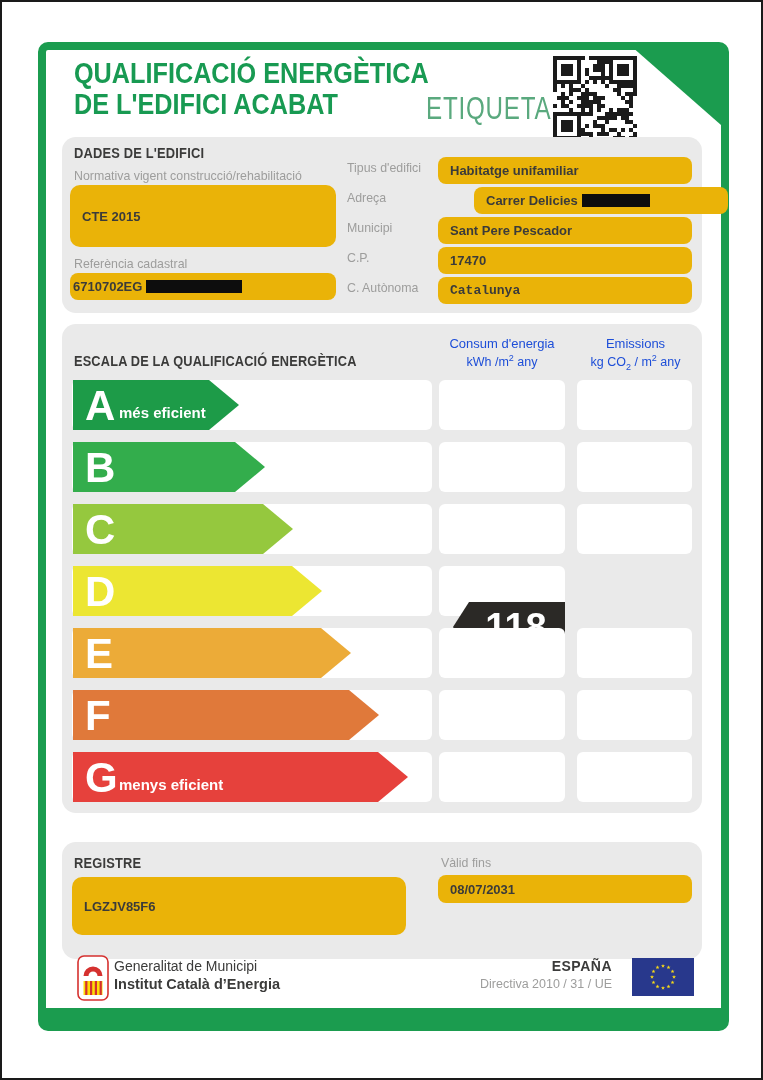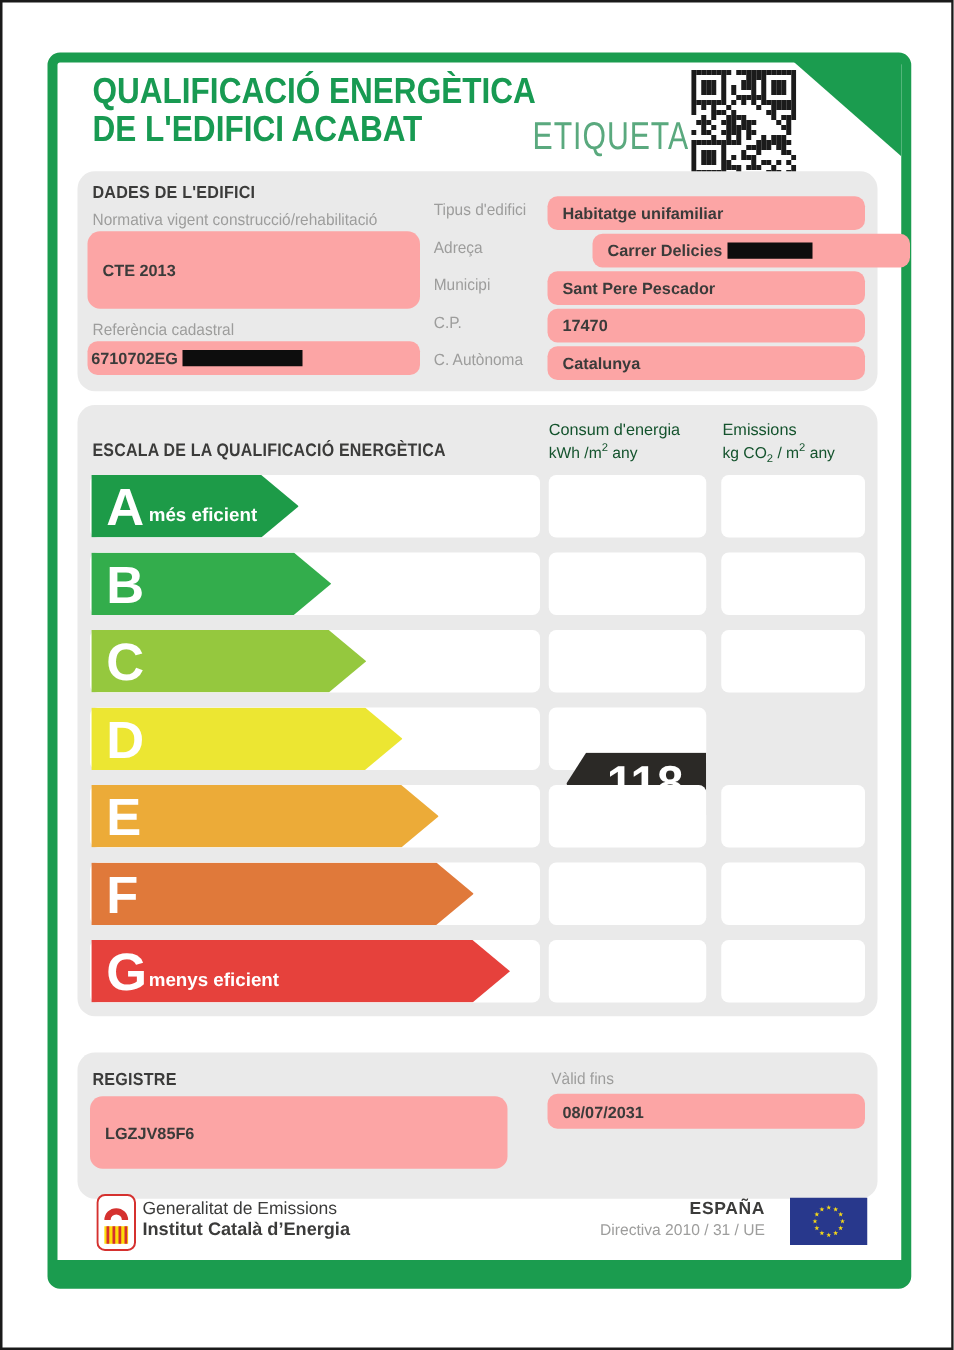--- a/index.html
+++ b/index.html
@@ -18,31 +18,31 @@
          line-height:31px;letter-spacing:0px;transform:scaleX(.87);transform-origin:left top;white-space:nowrap;}
   .etiqueta{position:absolute;left:424px;top:89px;color:#5aa97e;font-size:31px;letter-spacing:1px;
          transform:scaleX(.78);transform-origin:left top;white-space:nowrap;}
   .qr{position:absolute;left:551px;top:54px;width:84px;height:84px;}
 
   
   .panel{position:absolute;background:#eaeaea;border-radius:14px;}
   .sec-title{position:absolute;font-weight:bold;font-size:14px;color:#3b3b3a;
          transform:scaleX(.92);transform-origin:left top;white-space:nowrap;letter-spacing:.2px;}
   .label{position:absolute;color:#9d9d9c;font-size:13px;transform:scaleX(.95);transform-origin:left top;white-space:nowrap;}
-  .wbox{position:absolute;background:#fca5a5;border-radius:8px;}
+  .wbox{position:absolute;background:#eab308;border-radius:8px;}
   .val{font-weight:bold;font-size:13px;color:#3b3b3a;white-space:nowrap;}
   .redact{display:inline-block;background:#0d0d0d;height:13px;vertical-align:middle;margin-left:4px;}
 
   
   .normativa-box{left:8px;top:48px;width:266px;height:62px;border-radius:10px;display:flex;align-items:center;padding-left:12px;}
   .cadastral-box{left:8px;top:136px;width:266px;height:27px;border-radius:8px;display:flex;align-items:center;padding-left:3px;}
   .field-box{left:376px;width:254px;height:27px;display:flex;align-items:center;padding-left:12px;}
 
   
-  .col-head{position:absolute;color:#14532d;font-size:13px;line-height:15px;}
+  .col-head{position:absolute;text-align:center;color:#1d4ed8;font-size:13px;line-height:15px;}
   .col-head .unit{font-size:12.5px;}
   sup,sub{font-size:9px;}
 
   
   .srow{position:absolute;left:10px;width:620px;height:50px;}
   .cell{position:absolute;top:0;height:50px;background:#fff;border-radius:6px;}
   .letter-cell{left:0;width:360px;}
   .consum-cell{left:367px;width:126px;}
   .emissions-cell{left:505px;width:115px;}
   .arrow{position:absolute;left:1px;top:0;height:50px;
@@ -317,21 +317,21 @@
       <rect x="68" y="80" width="4" height="4" fill="#1b1b1b"></rect>
       <rect x="76" y="80" width="4" height="4" fill="#1b1b1b"></rect>
       <rect x="80" y="80" width="4" height="4" fill="#1b1b1b"></rect>
     </svg>
 
   <div class="panel" style="left:60px;top:135px;width:640px;height:176px;">
     <div class="sec-title" style="left:12px;top:8px;">DADES DE L'EDIFICI</div>
 
     <div class="label" style="left:12px;top:31px;">Normativa vigent construcció/rehabilitació</div>
     <div class="wbox normativa-box">
-      <span class="val">CTE 2013</span>
+      <span class="val">CTE 2015</span>
     </div>
 
     <div class="label" style="left:12px;top:119px;">Referència cadastral</div>
     <div class="wbox cadastral-box">
       <span class="val">6710702EG</span>
       <span class="redact" style="width:96px;"></span>
     </div>
 
     <div class="label" style="left:285px;top:23px;">Tipus d'edifici</div>
     <div class="label" style="left:285px;top:53px;">Adreça</div>
@@ -345,21 +345,21 @@
     <div class="wbox field-box" style="top:50px;margin-left:36px;">
       <span class="val">Carrer Delicies</span>
       <span class="redact" style="width:68px;"></span>
     </div>
     <div class="wbox field-box" style="top:80px;">
       <span class="val">Sant Pere Pescador</span>
     </div>
     <div class="wbox field-box" style="top:110px;">
       <span class="val">17470</span>
     </div>
-    <div class="wbox field-box" style="top:140px;">
+    <div class="wbox field-box" style="top:140px;font-family:Liberation Mono, monospace;">
       <span class="val">Catalunya</span>
     </div>
   </div>
 
   <div class="panel" style="left:60px;top:322px;width:640px;height:489px;">
     <div class="sec-title" style="left:12px;top:29px;font-size:14.5px;transform:scaleX(.88);">ESCALA DE LA QUALIFICACIÓ ENERGÈTICA</div>
 
     <div class="col-head" style="left:377px;top:12px;width:126px;">
       <div>Consum d'energia</div>
       <div class="unit"><span>kWh /m</span><sup>2</sup><span> any</span></div>
@@ -445,21 +445,21 @@
 
   <svg class="logo" viewBox="0 0 32 46">
     <rect x="1" y="1" width="30" height="44" rx="6" fill="#fff" stroke="#d5312f" stroke-width="1.6"></rect>
     <path d="M6.5 21 A9.5 9.5 0 0 1 25.5 21 L20.5 21 A4.5 4.5 0 0 0 11.5 21 Z" fill="#d5312f"></path>
     <rect x="6.5" y="26" width="19" height="14" fill="#fcdd09"></rect>
     <rect x="8.2" y="26" width="2.2" height="14" fill="#d5312f"></rect>
     <rect x="13" y="26" width="2.2" height="14" fill="#d5312f"></rect>
     <rect x="17.8" y="26" width="2.2" height="14" fill="#d5312f"></rect>
     <rect x="22.6" y="26" width="2.2" height="14" fill="#d5312f"></rect>
   </svg>
-  <div class="org-line1">Generalitat de Emissions</div>
+  <div class="org-line1">Generalitat de Municipi</div>
   <div class="org-line2">Institut Català d’Energia</div>
   <div class="country">ESPAÑA</div>
   <div class="directive">Directiva 2010 / 31 / UE</div>
   <svg class="eu-flag" id="eu-flag-svg" viewBox="0 0 62 38">
     <rect x="0" y="0" width="62" height="38" fill="#28388c"></rect>
   <polygon points="31.00,5.90 31.50,7.31 33.00,7.35 31.81,8.26 32.23,9.70 31.00,8.85 29.77,9.70 30.19,8.26 29.00,7.35 30.50,7.31" fill="#f7d917"></polygon>
       <polygon points="36.50,7.37 37.00,8.79 38.50,8.82 37.31,9.74 37.73,11.17 36.50,10.32 35.27,11.17 35.69,9.74 34.50,8.82 36.00,8.79" fill="#f7d917"></polygon>
       <polygon points="40.53,11.40 41.03,12.81 42.52,12.85 41.33,13.76 41.76,15.20 40.53,14.35 39.29,15.20 39.72,13.76 38.53,12.85 40.03,12.81" fill="#f7d917"></polygon>
       <polygon points="42.00,16.90 42.50,18.31 44.00,18.35 42.81,19.26 43.23,20.70 42.00,19.85 40.77,20.70 41.19,19.26 40.00,18.35 41.50,18.31" fill="#f7d917"></polygon>
       <polygon points="40.53,22.40 41.03,23.81 42.52,23.85 41.33,24.76 41.76,26.20 40.53,25.35 39.29,26.20 39.72,24.76 38.53,23.85 40.03,23.81" fill="#f7d917"></polygon>

